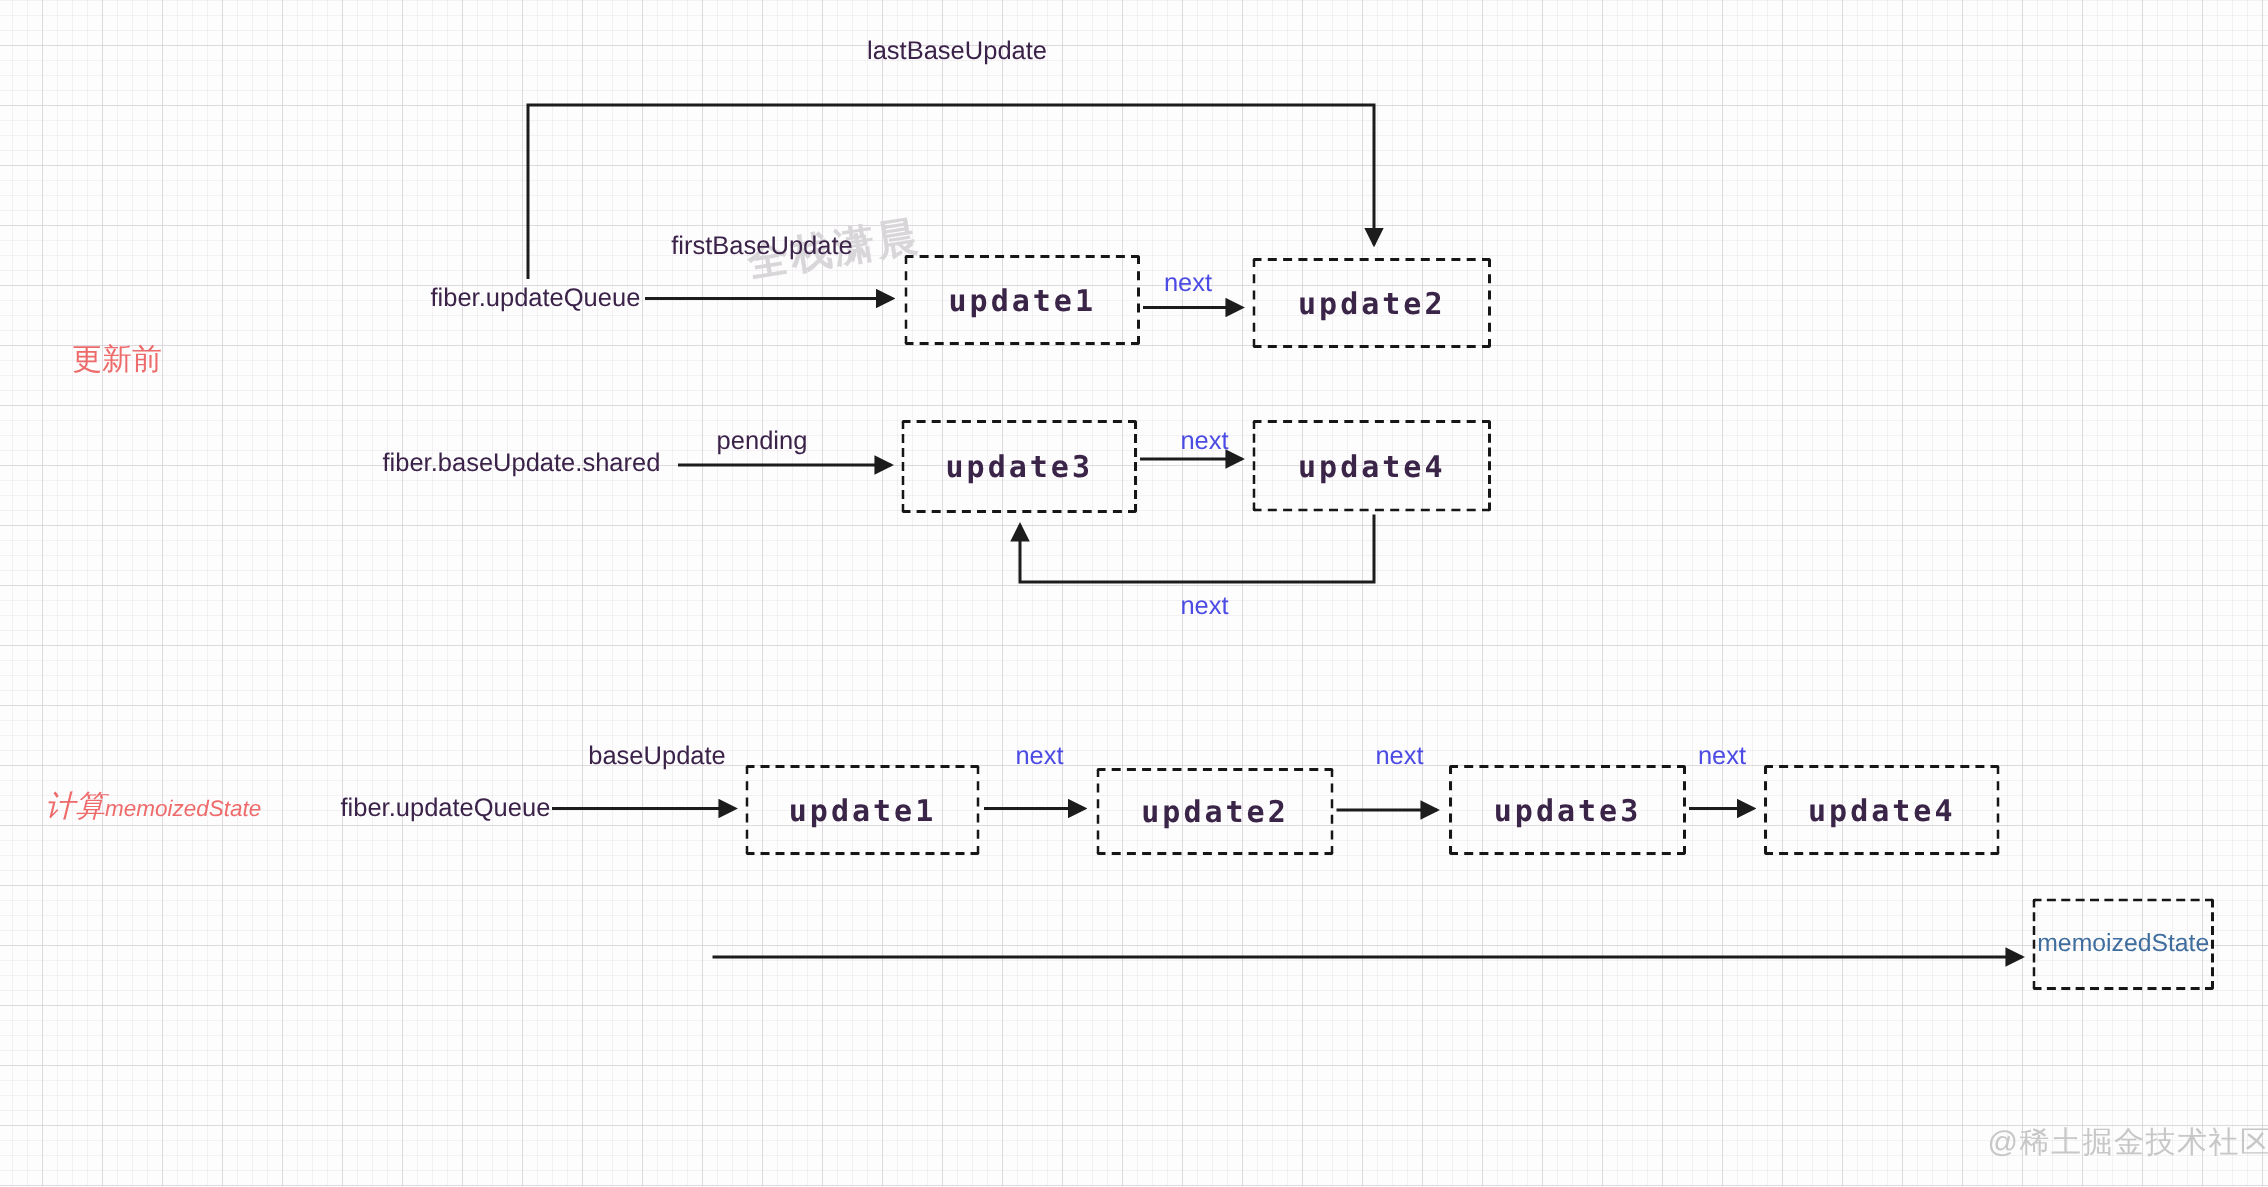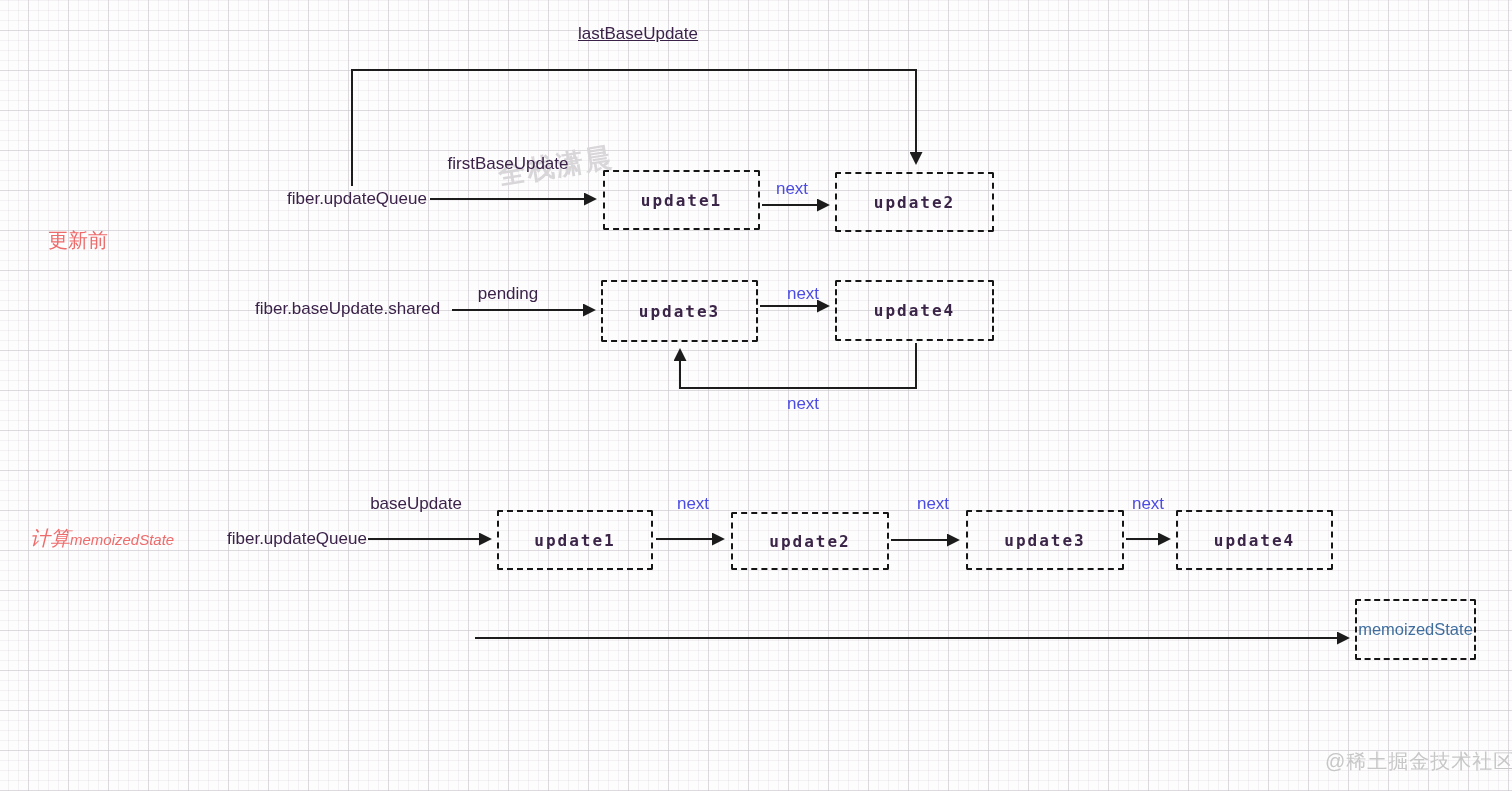--- a/index.html
+++ b/index.html
@@ -34,21 +34,21 @@
     position:absolute;
     box-sizing:border-box;
     border:2.4px dashed #161616;
     border-radius:2px;
     display:flex;align-items:center;justify-content:center;
     z-index:2;
     background:transparent;
   }
   .node-text{
     font-family:"DejaVu Sans Mono","Liberation Mono",monospace;
-    font-size:16px;font-weight:600;letter-spacing:2px;
+    font-size:20px;font-weight:600;letter-spacing:2px;
     color:#3a2447;
   }
   .state-text{
     font-family:"Liberation Sans",sans-serif;
     font-size:18px;
     color:#3f6e9e;
   }
   .wm-author{
     position:absolute;left:498px;top:148px;
     font-size:27px;font-weight:700;color:#d8d6d8;
@@ -84,21 +84,21 @@
       <path d="M368,539 L490,539" marker-end="url(#ah)"></path>
       <path d="M656,539 L723,539" marker-end="url(#ah)"></path>
       <path d="M891,540 L958,540" marker-end="url(#ah)"></path>
       <path d="M1126,539 L1169,539" marker-end="url(#ah)"></path>
       <path d="M475,638 L1348,638" marker-end="url(#ah)"></path>
     </g>
   </svg>
 
   <div class="wm-author">全栈潇晨</div>
 
-  <div class="label center" style="left:558px;top:25px;width:160px;text-decoration:underline;">lastBaseUpdate</div>
+  <div class="label center" style="left:558px;top:25px;width:160px;">lastBaseUpdate</div>
 
   <div class="label center" style="left:428px;top:155px;width:160px;">firstBaseUpdate</div>
 
   <div class="label" style="left:287px;top:190px;">fiber.updateQueue</div>
 
   <div class="label next center" style="left:767px;top:180px;width:50px;">next</div>
 
   <div class="label red zh20" style="left:48px;top:229px;">更新前</div>
 
   <div class="label" style="left:255px;top:300px;">fiber.baseUpdate.shared</div>
@@ -122,21 +122,21 @@
     <span class="node-text">update4</span>
   </div>
 
   <div class="label red title2" style="left:30px;top:527px;">
     <span class="zh">计算</span>
       <span class="en">memoizedState</span>
   </div>
 
   <div class="label" style="left:227px;top:530px;">fiber.updateQueue</div>
 
-  <div class="label center" style="left:366px;top:495px;width:100px;">baseUpdate</div>
+  <div class="label center" style="left:388px;top:495px;width:100px;">baseUpdate</div>
 
   <div class="label next center" style="left:668px;top:495px;width:50px;">next</div>
   <div class="label next center" style="left:908px;top:495px;width:50px;">next</div>
   <div class="label next center" style="left:1123px;top:495px;width:50px;">next</div>
 
   <div class="node" style="left:497px;top:510px;width:156px;height:60px;">
     <span class="node-text">update1</span>
   </div>
   <div class="node" style="left:731px;top:512px;width:158px;height:58px;">
     <span class="node-text">update2</span>

